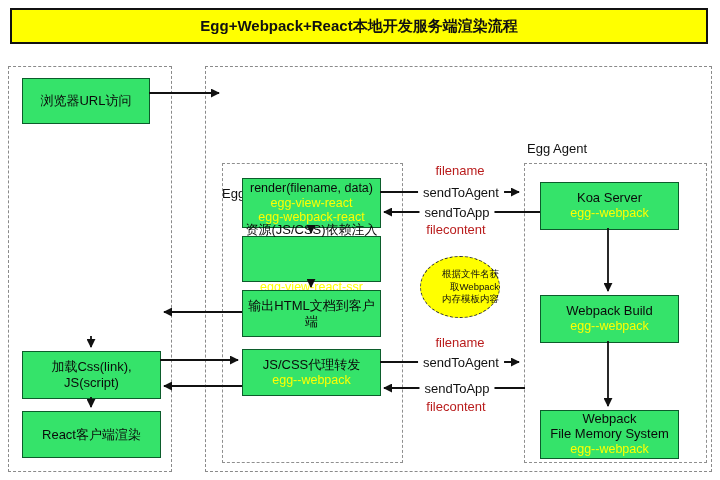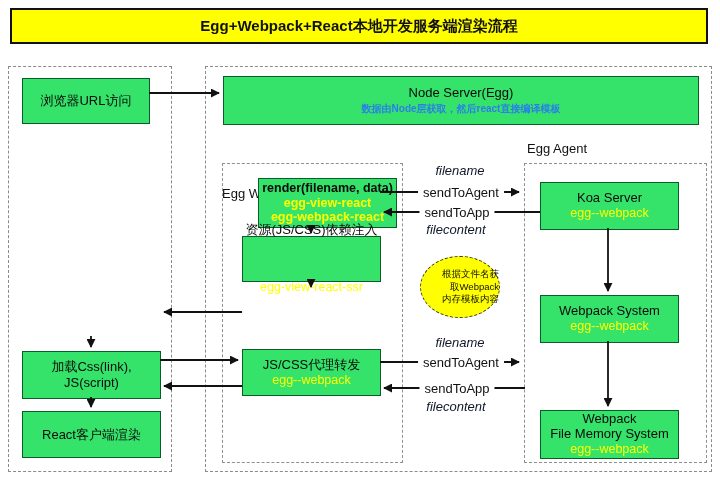--- a/index.html
+++ b/index.html
@@ -22,21 +22,21 @@
   .gbox .t{color:#0a0a0a;font-size:13px;}
   .gbox .p{color:#ffff00;font-size:12.5px;}
   .gbox .sub{color:#2a80e8;font-size:10px;font-weight:bold;margin-top:2px;}
 
   
   .sec-label{position:absolute;font-size:13px;color:#111;z-index:2;}
 
   
   .msg{position:absolute;transform:translate(-50%,-50%);font-size:13px;z-index:4;white-space:nowrap;}
   .msg.onLine{background:#fff;padding:0 5px;color:#111;}
-  .msg.blue{color:#0f172a;font-style:italic;}
+  .msg.blue{color:#b91c1c;}
 
   
   #note{position:absolute;left:420px;top:256px;width:78px;height:60px;background:#ffff00;
     border:1.5px dashed #333;border-radius:50%;display:flex;flex-direction:column;
     align-items:flex-end;justify-content:center;font-size:9.5px;line-height:1.35;z-index:2;text-align:center;}
 
   svg#wires{position:absolute;left:0;top:0;z-index:3;pointer-events:none;}
   svg#wires path{stroke:#111;stroke-width:1.8;fill:none;}
 </style>
 </head>
@@ -57,45 +57,44 @@
   <div class="gbox" style="left:22px;top:78px;width:126px;height:44px;">
     <span class="t">浏览器URL访问</span>
   </div>
   <div class="gbox" style="left:22px;top:351px;width:137px;height:46px;">
     <span class="t">加载Css(link), JS(script)</span>
   </div>
   <div class="gbox" style="left:22px;top:411px;width:137px;height:45px;">
     <span class="t">React客户端渲染</span>
   </div>
 
-  <div class="gbox" style="left:223px;top:76px;width:474px;height:47px;">
-    <span class="t">Node Server(Egg)</span>
-    <span class="sub">数据由Node层获取，然后react直接编译模板</span>
-  </div>
 
-  <div class="gbox" style="left:258px;top:178px;width:137px;height:48px;line-height:1.15;font-weight:bold;">
+  <div class="gbox" style="left:242px;top:178px;width:137px;height:48px;line-height:1.15;">
     <span class="t" style="font-size:12.5px;">render(filename, data)</span>
     <span class="p">egg-view-react</span>
     <span class="p">egg-webpack-react</span>
   </div>
   <div class="gbox" style="left:242px;top:236px;width:137px;height:44px;gap:42px;">
     <span class="t">资源(JS/CSS)依赖注入</span>
     <span class="p">egg-view-react-ssr</span>
+  </div>
+  <div class="gbox" style="left:242px;top:290px;width:137px;height:45px;">
+    <span class="t">输出HTML文档到客户端</span>
   </div>
   <div class="gbox" style="left:242px;top:349px;width:137px;height:45px;">
     <span class="t">JS/CSS代理转发</span>
     <span class="p">egg--webpack</span>
   </div>
 
   <div class="gbox" style="left:540px;top:182px;width:137px;height:46px;">
     <span class="t">Koa Server</span>
     <span class="p">egg--webpack</span>
   </div>
   <div class="gbox" style="left:540px;top:295px;width:137px;height:46px;">
-    <span class="t">Webpack System</span>
+    <span class="t">Webpack Build</span>
     <span class="p">egg--webpack</span>
   </div>
   <div class="gbox" style="left:540px;top:410px;width:137px;height:47px;line-height:1.15;">
     <span class="t">Webpack</span>
     <span class="t">File Memory System</span>
     <span class="p">egg--webpack</span>
   </div>
 
   <div id="note">
     <span>根据文件名获</span>

